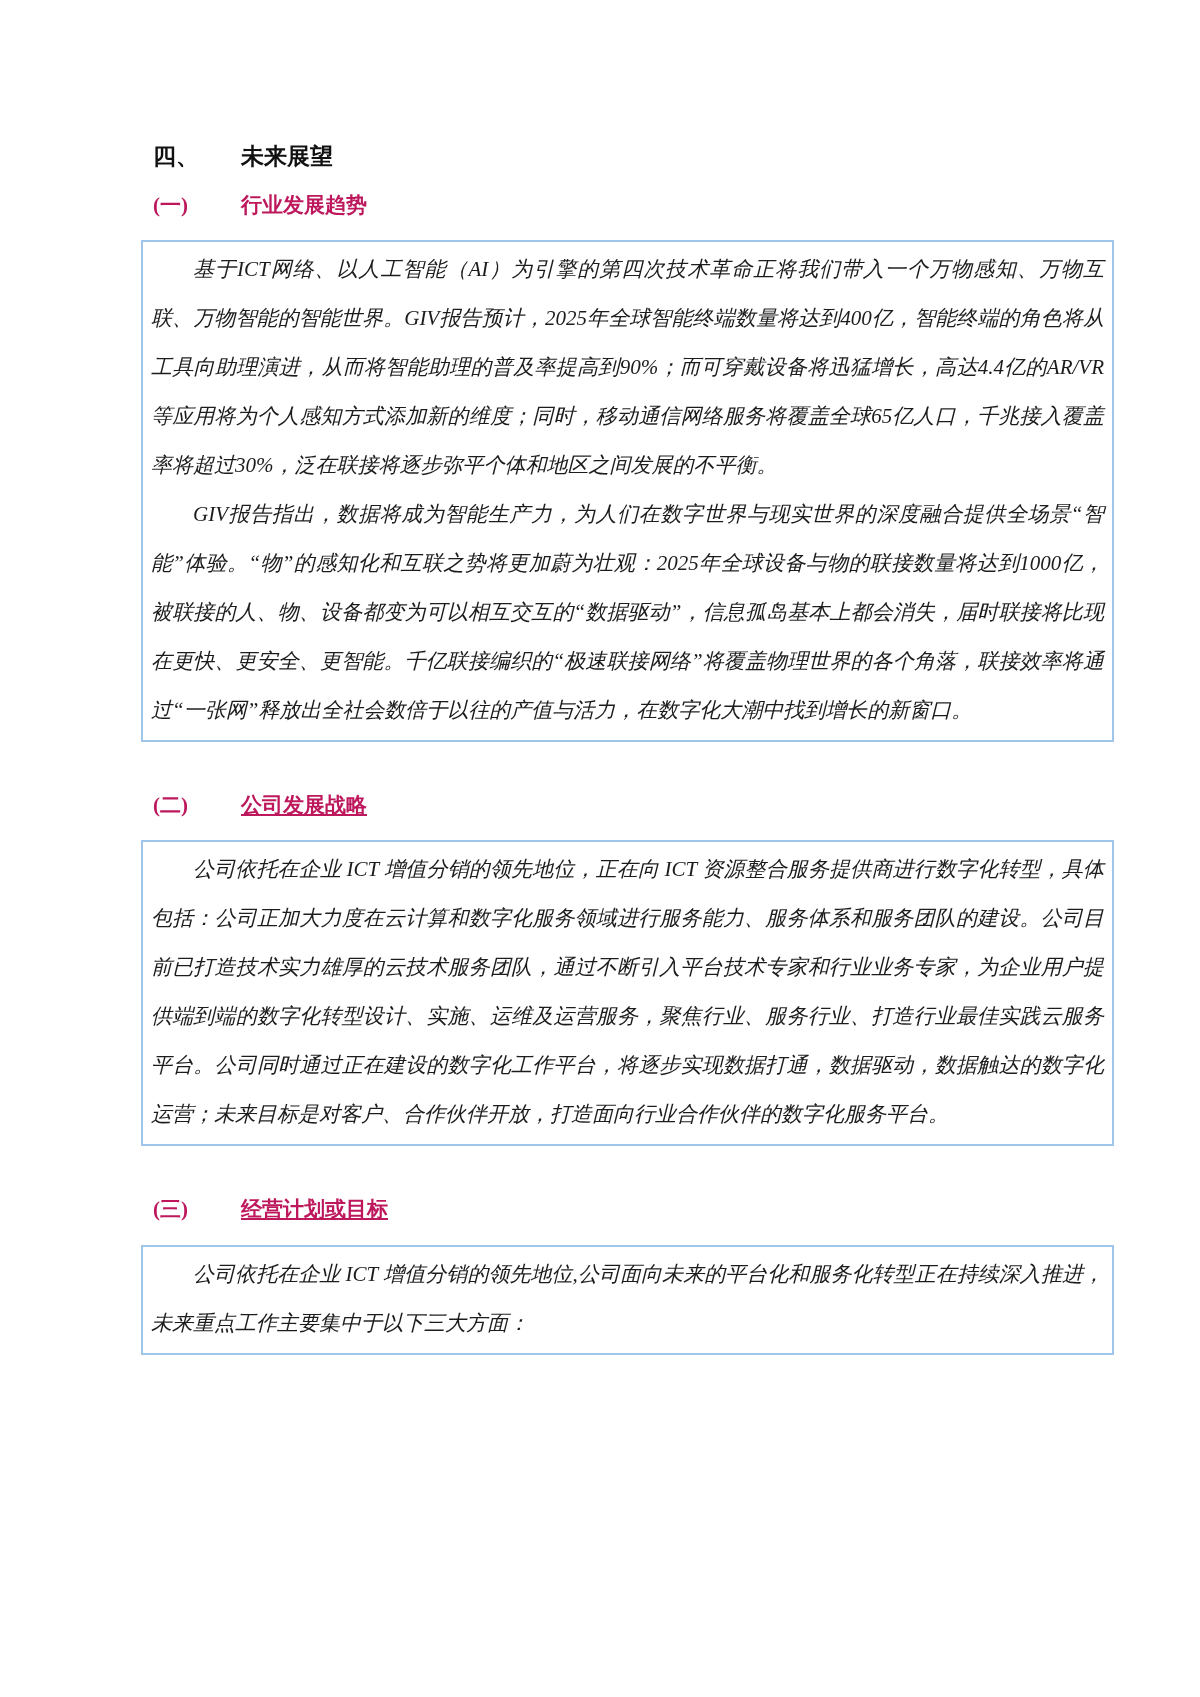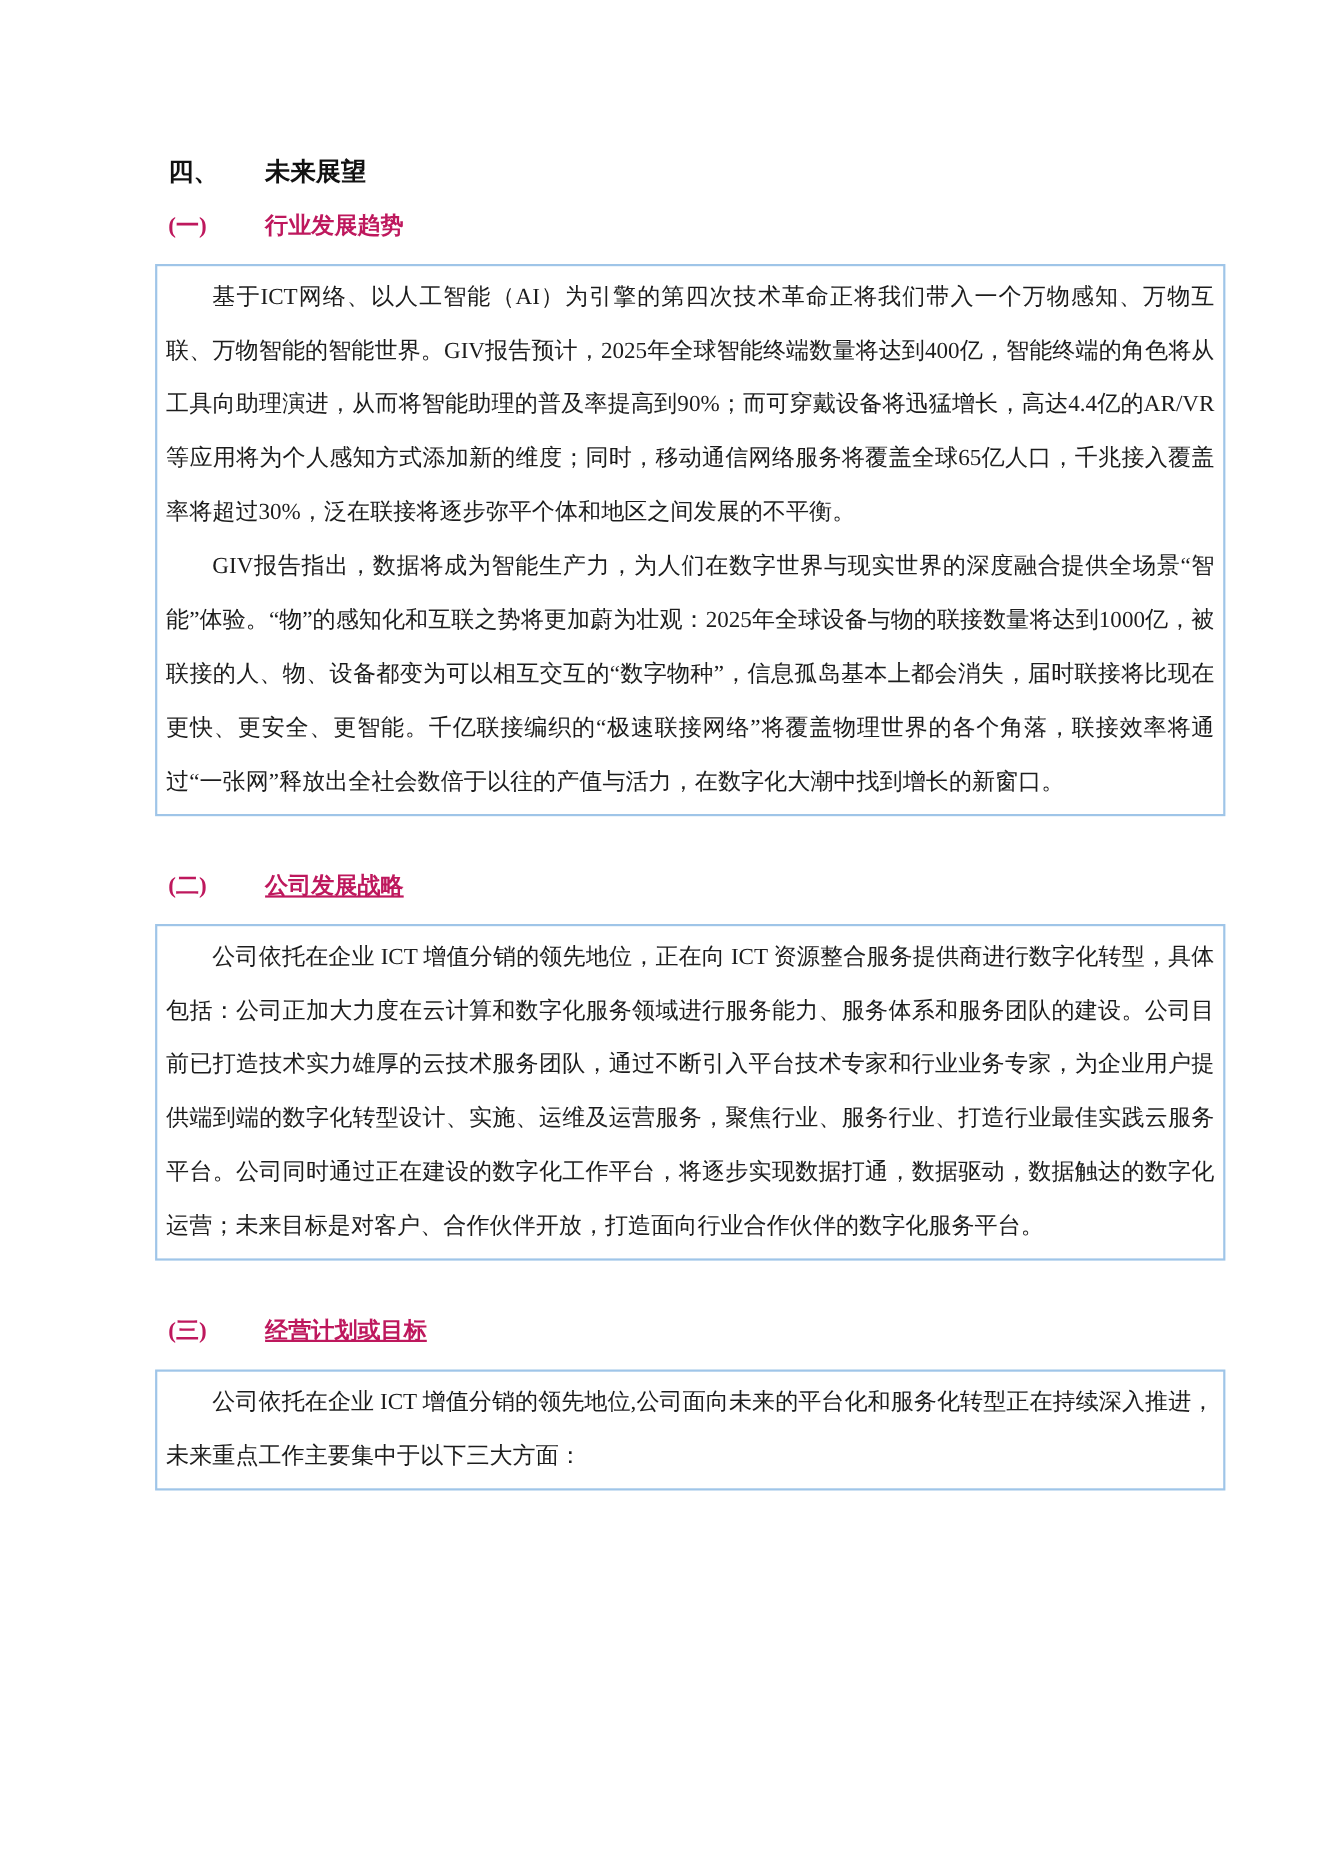--- a/index.html
+++ b/index.html
@@ -39,20 +39,21 @@
   .textbox {
     box-sizing: border-box;
     margin: 22px 0 0 113px;
     width: 973px;
     border: 2px solid #9fc5e8;
     background: #ffffff;
     padding: 3px 8px 5px 8px;
     font-size: 21px;
     line-height: 49px;
     text-align: justify;
+    font-style: italic;
   }
   .textbox p {
     margin: 0;
     text-indent: 2em;
   }
   .page-number {
     margin-top: 24px;
     text-align: center;
     font-size: 17px;
     font-family: "Liberation Sans", sans-serif;
@@ -67,21 +68,21 @@
   <div class="h1">
     <span class="h-num">四、</span><span class="h-title">未来展望</span>
   </div>
 
   <div class="h2">
     <span class="h-num">(一)</span><span class="h-title">行业发展趋势</span>
   </div>
 
   <div class="textbox">
     <p>基于ICT网络、以人工智能（AI）为引擎的第四次技术革命正将我们带入一个万物感知、万物互联、万物智能的智能世界。GIV报告预计，2025年全球智能终端数量将达到400亿，智能终端的角色将从工具向助理演进，从而将智能助理的普及率提高到90%；而可穿戴设备将迅猛增长，高达4.4亿的AR/VR等应用将为个人感知方式添加新的维度；同时，移动通信网络服务将覆盖全球65亿人口，千兆接入覆盖率将超过30%，泛在联接将逐步弥平个体和地区之间发展的不平衡。</p>
-    <p>GIV报告指出，数据将成为智能生产力，为人们在数字世界与现实世界的深度融合提供全场景“智能”体验。“物”的感知化和互联之势将更加蔚为壮观：2025年全球设备与物的联接数量将达到1000亿，被联接的人、物、设备都变为可以相互交互的“数字物种”，信息孤岛基本上都会消失，届时联接将比现在更快、更安全、更智能。千亿联接编织的“极速联接网络”将覆盖物理世界的各个角落，联接效率将通过“一张网”释放出全社会数倍于以往的产值与活力，在数字化大潮中找到增长的新窗口。</p>
+    <p>GIV报告指出，数据将成为智能生产力，为人们在数字世界与现实世界的深度融合提供全场景“智能”体验。“物”的感知化和互联之势将更加蔚为壮观：2025年全球设备与物的联接数量将达到1000亿，被联接的人、物、设备都变为可以相互交互的“数据驱动”，信息孤岛基本上都会消失，届时联接将比现在更快、更安全、更智能。千亿联接编织的“极速联接网络”将覆盖物理世界的各个角落，联接效率将通过“一张网”释放出全社会数倍于以往的产值与活力，在数字化大潮中找到增长的新窗口。</p>
   </div>
 
   <div class="h2 after-box">
     <span class="h-num">(二)</span><span class="h-title">公司发展战略</span>
   </div>
 
   <div class="textbox">
     <p>公司依托在企业 ICT 增值分销的领先地位，正在向 ICT 资源整合服务提供商进行数字化转型，具体包括：公司正加大力度在云计算和数字化服务领域进行服务能力、服务体系和服务团队的建设。公司目前已打造技术实力雄厚的云技术服务团队，通过不断引入平台技术专家和行业业务专家，为企业用户提供端到端的数字化转型设计、实施、运维及运营服务，聚焦行业、服务行业、打造行业最佳实践云服务平台。公司同时通过正在建设的数字化工作平台，将逐步实现数据打通，数据驱动，数据触达的数字化运营；未来目标是对客户、合作伙伴开放，打造面向行业合作伙伴的数字化服务平台。</p>
   </div>
 

